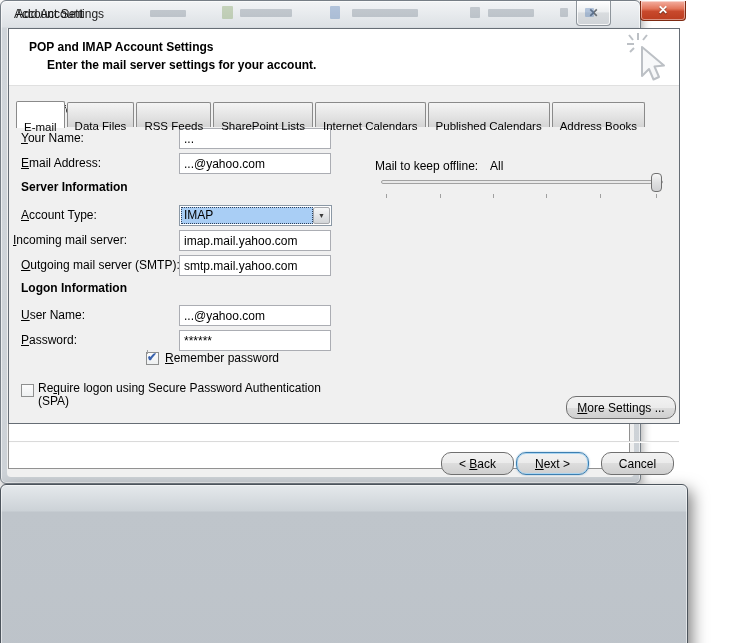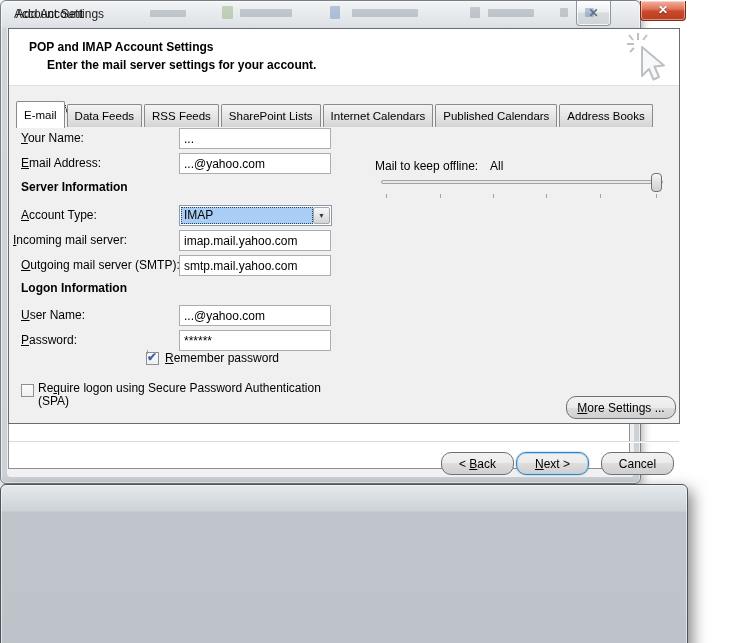--- a/index.html
+++ b/index.html
@@ -56,21 +56,21 @@
   .back-client { position:absolute; left:7px; top:28px; width:627px; height:449px; background:#f0f0f0; border-radius:0 0 4px 4px; }
   .email-panel {
     position:absolute; left:1px; top:2px; width:620px; height:64px;
     background:#fff; border:1px solid #c6c6c6; border-radius:2px;
   }
   .email-panel .hd { position:absolute; left:22px; top:10px; font-weight:bold; }
   .email-panel .ds { position:absolute; left:40px; top:30px; }
 
   .tabs { position:absolute; left:9px; top:73px; display:flex; align-items:flex-end; }
   .tab {
-    height:23px; line-height:22px; padding:0 7px; margin-right:2px;
+    height:23px; line-height:22px; padding:12px 7px; margin-right:2px;
     font-size:11.5px; white-space:nowrap;
     background:linear-gradient(180deg,#f4f4f4,#e2e2e2 60%,#d4d4d4);
     border:1px solid #8a8a8a; border-bottom:none; border-radius:2px 2px 0 0;
     position:relative; z-index:1; cursor:default;
   }
   .tab.active {
     height:27px; line-height:26px; background:#fff; z-index:3;
     margin-bottom:-1px;
   }
   .tab-page { position:absolute; left:1px; top:96px; width:622px; height:345px; background:#fff; border:1px solid #919191; }
@@ -144,21 +144,21 @@
   <div class="close-basic">✕</div>
 
   <div class="back-client">
     <div class="email-panel">
       <div class="hd">E-mail Accounts</div>
       <div class="ds">You can add or remove an account. You can select an account and change its settings.</div>
     </div>
 
     <div class="tabs">
       <div class="tab active">E-mail</div>
-      <div class="tab">Data Feeds</div>
+      <div class="tab">Data Files</div>
       <div class="tab">RSS Feeds</div>
       <div class="tab">SharePoint Lists</div>
       <div class="tab">Internet Calendars</div>
       <div class="tab">Published Calendars</div>
       <div class="tab">Address Books</div>
     </div>
     <div class="tab-page"></div>
   </div>
 </div>
 

